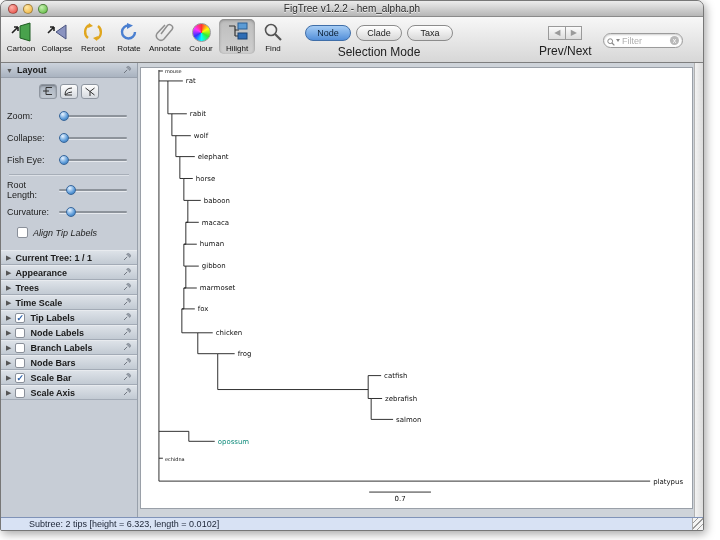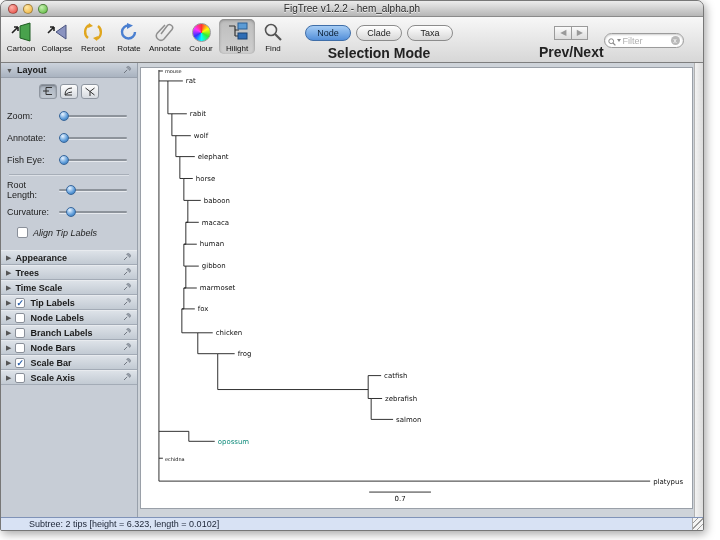--- a/index.html
+++ b/index.html
@@ -30,21 +30,21 @@
   .tlabel { font-size:8px; color:#111; margin-top:1px; white-space:nowrap; }
   .colourwheel { width:19px; height:19px; border-radius:50%;
                  background:conic-gradient(#f33,#ff0,#3e3,#0ff,#33f,#f3f,#f33);
                  border:1px solid #999; }
   .selmode { margin-left:14px; display:flex; flex-direction:column; align-items:center; padding-top:6px; }
   .pills { display:flex; gap:5px; }
   .pill { min-width:46px; text-align:center; font-size:9px; color:#222;
           padding:2px 8px; border-radius:9px; border:1px solid #8c8c8c;
           background:linear-gradient(#ffffff,#d8d8d8); }
   .pill.selected { background:linear-gradient(#a6cdf5,#538fd9); border-color:#3f6ea8; color:#0b1e33; }
-  .caption { font-size:14px; color:#222; margin-top:4px;font-weight:bold; }
+  .caption { font-size:12px; color:#222; margin-top:4px; }
   .prevnext { margin-left:86px; display:flex; flex-direction:column; align-items:center; padding-top:7px; }
   .pnbtns { display:flex; }
   .pnbtn { width:17px; height:14px; border:1px solid #9a9a9a; background:linear-gradient(#fbfbfb,#dcdcdc);
            color:#9a9a9a; font-size:8px; line-height:12px; text-align:center; }
   .pnbtn:first-child { border-right:none; }
   .spacer { flex:1; }
   .filter-field { margin:14px 14px 0 0; width:80px; height:15px; border:1px solid #9b9b9b;
                   border-radius:8px; background:#fff; display:flex; align-items:center;
                   padding:0 3px; box-shadow:inset 0 1px 2px rgba(0,0,0,.2); }
   .filter-field input { border:none; outline:none; flex:1; min-width:0; font-size:9px;
@@ -257,21 +257,21 @@
           </span>
         </div>
         <div>
             <div class="slider-row">
               <span class="slabel">Zoom:</span>
               <span class="strack">
                 <span class="sthumb" style="left: calc(7% - 5px);"></span>
               </span>
             </div>
             <div class="slider-row">
-              <span class="slabel">Annotate:</span>
+              <span class="slabel">Collapse:</span>
               <span class="strack">
                 <span class="sthumb" style="left: calc(7% - 5px);"></span>
               </span>
             </div>
             <div class="slider-row">
               <span class="slabel">Fish Eye:</span>
               <span class="strack">
                 <span class="sthumb" style="left: calc(7% - 5px);"></span>
               </span>
             </div>
@@ -289,20 +289,28 @@
               </span>
             </div>
           </div>
         <div class="chk-row">
           <span class="cbox"></span>
           <span>Align Tip Labels</span>
         </div>
       </div>
 
       <div>
+          <div class="section-row">
+            <span class="tri">▶</span>
+            <span class="sec-label">Current Tree: 1 / 1</span>
+            <span class="pin"><svg width="9" height="9" viewBox="0 0 9 9">
+                <line x1="1" y1="8" x2="4.2" y2="4.8" stroke="#707680" stroke-width="1"></line>
+                <path d="M3.6 2.2 a2.2 2.2 0 1 1 3.2 3.2 l-1.6-1.6 z" fill="#9aa2ad" stroke="#6c727c" stroke-width=".6"></path>
+              </svg></span>
+          </div>
           <div class="section-row">
             <span class="tri">▶</span>
             <span class="sec-label">Appearance</span>
             <span class="pin"><svg width="9" height="9" viewBox="0 0 9 9">
                 <line x1="1" y1="8" x2="4.2" y2="4.8" stroke="#707680" stroke-width="1"></line>
                 <path d="M3.6 2.2 a2.2 2.2 0 1 1 3.2 3.2 l-1.6-1.6 z" fill="#9aa2ad" stroke="#6c727c" stroke-width=".6"></path>
               </svg></span>
           </div>
           <div class="section-row">
             <span class="tri">▶</span>

